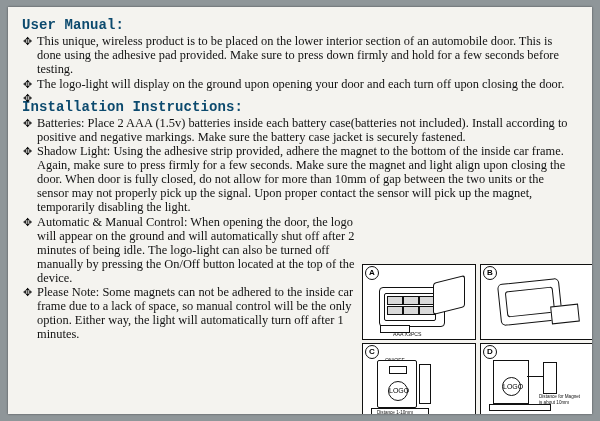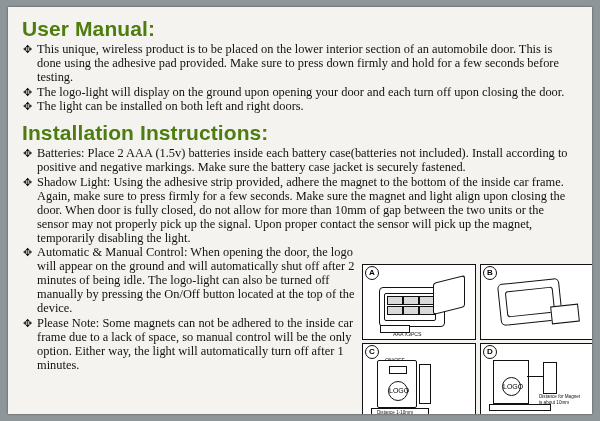--- a/index.html
+++ b/index.html
@@ -24,26 +24,26 @@
     overflow: hidden;
   }
   .content {
     position: absolute;
     left: 14px;
     top: 10px;
     width: 556px;
     height: 390px;
   }
   h2.heading {
-    font-size: 21px;
+    font-size: 14px;
     font-weight: bold;
     margin: 0 0 1px 0;
     letter-spacing: 0.1px;
-    color: #4d7c0f;
-    font-family: Liberation Sans, sans-serif;
+    color: #0c4a6e;
+    font-family: Liberation Mono, monospace;
   }
   h2.heading.second {
     margin-top: 8px;
   }
   ul.bullets {
     list-style: none;
     margin: 0;
     padding: 0;
   }
   ul.bullets > li {
@@ -275,21 +275,20 @@
       <li>
         <span class="bullet">✥</span>
         <span>This unique, wireless product is to be placed on the lower interior section of an automobile door.  This is done using the adhesive pad provided.  Make sure to press down firmly and hold for a few seconds before testing.</span>
       </li>
       <li>
         <span class="bullet">✥</span>
         <span>The logo-light will display on the ground  upon  opening your door and each turn off upon closing the door.</span>
       </li>
       <li>
         <span class="bullet">✥</span>
-        <span>The light can be installed on both left and right doors.</span>
       </li>
     </ul>
 
     <h2 class="heading second">Installation Instructions:</h2>
     <ul class="bullets">
       <li>
         <span class="bullet">✥</span>
         <span>Batteries:  Place 2 AAA (1.5v) batteries inside each battery case(batteries not included).  Install according to positive and negative markings. Make sure the battery case jacket  is securely fastened.</span>
       </li>
       <li>

